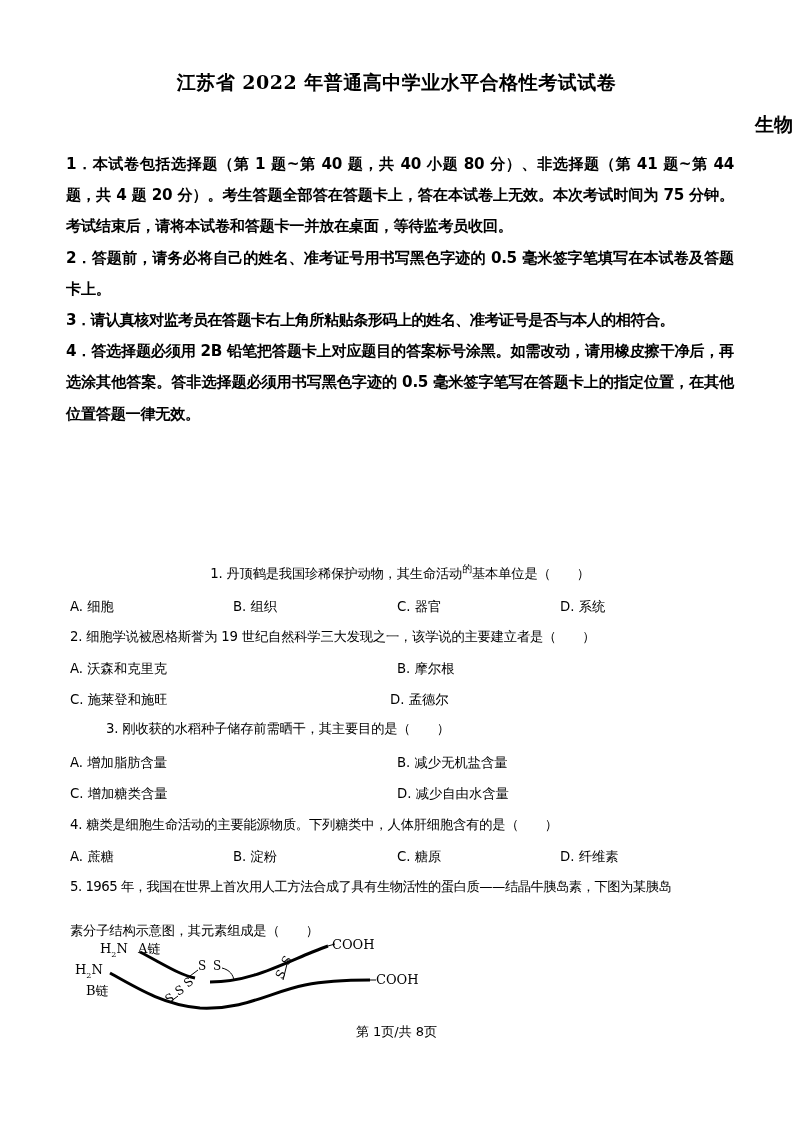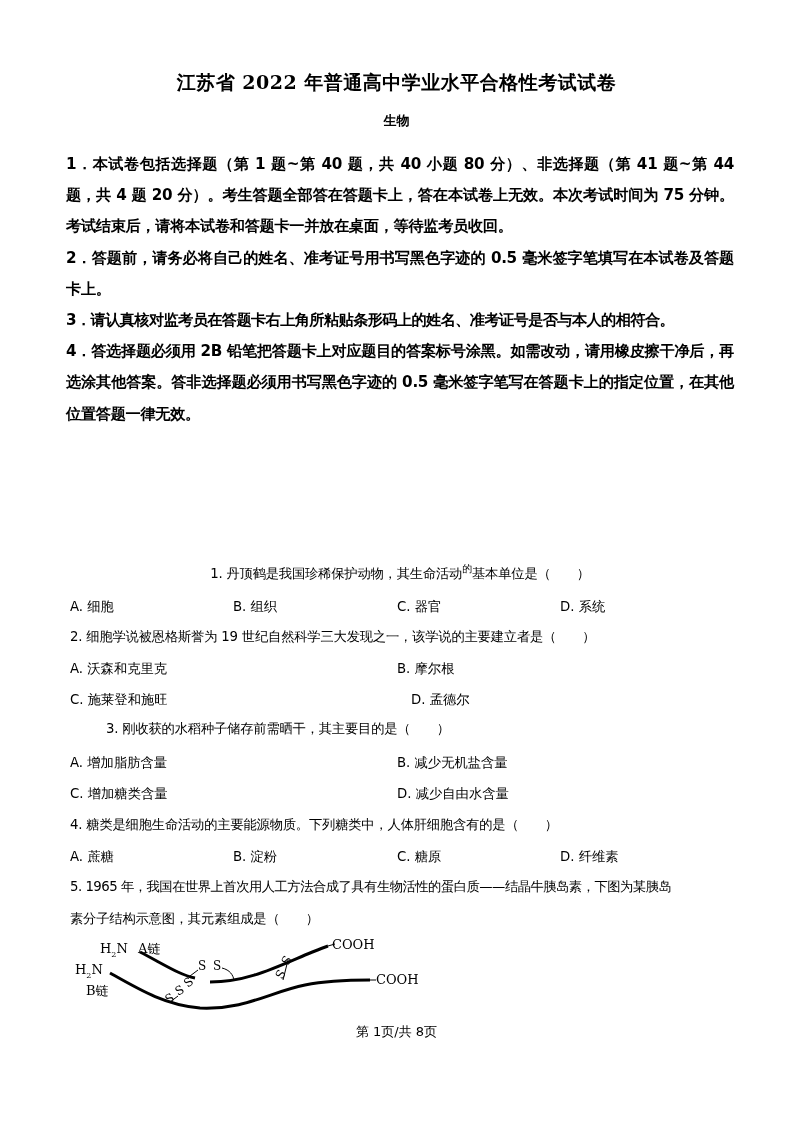--- a/index.html
+++ b/index.html
@@ -1,21 +1,21 @@
 <!DOCTYPE html>
 <html><head>
 <meta charset="utf-8">
 <style>
   html, body { margin: 0; padding: 0; background: #ffffff; }
   body { width: 793px; height: 1122px; position: relative; overflow: hidden; color: #000; }
   .page { position: absolute; left: 0; top: 0; width: 662px; height: 1122px; }
   .title { position: absolute; left: 0; width: 793px; top: 70px; text-align: center;
     font-family: "DejaVu Serif", "Liberation Serif", serif; font-weight: bold; font-size: 19px; letter-spacing: 0.5px; }
-  .subtitle { position: absolute; left: 0; width: 793px; top: 112px; text-align: center;
-    font-family: "DejaVu Serif", "Liberation Serif", serif; font-weight: bold; font-size: 13px; }
+  .subtitle { position: absolute; left: 0; width: 793px; top: 112px; text-align: right;
+    font-family: "DejaVu Serif", "Liberation Serif", serif; font-weight: bold; font-size: 19px; }
   .notes { position: absolute; left: 66px; top: 149px; width: 668px;
     font-family: "DejaVu Sans", "Liberation Sans", sans-serif; font-weight: bold; font-size: 15.2px; line-height: 31.2px; letter-spacing: -0.3px; }
   .notes p { margin: 0; text-align: justify; text-align-last: left; }
   .q { position: absolute; left: 70px; width: 660px;
     font-family: "DejaVu Sans", "Liberation Sans", sans-serif; font-size: 13.3px; letter-spacing: -0.2px; }
   .q .stem { white-space: nowrap; }
   .q .sup { font-size: 10px; position: relative; top: -6px; }
   .opts { position: absolute; left: 70px; width: 660px; font-family: "DejaVu Sans", "Liberation Sans", sans-serif; font-size: 13.3px; }
   .opt { position: absolute; top: 0; white-space: nowrap; }
   .footer { position: absolute; left: 0; width: 793px; top: 1023px; text-align: center;
@@ -49,21 +49,21 @@
 
   <div class="q" style="top:628px;">
     <span class="stem">2. 细胞学说被恩格斯誉为 19 世纪自然科学三大发现之一，该学说的主要建立者是（　　）</span>
   </div>
   <div class="opts" style="top:660px;">
     <span class="opt" style="left:0;">A. 沃森和克里克</span>
     <span class="opt" style="left:327px;">B. 摩尔根</span>
   </div>
   <div class="opts" style="top:691px;">
     <span class="opt" style="left:0;">C. 施莱登和施旺</span>
-    <span class="opt" style="left:341px;">D. 孟德尔</span>
+    <span class="opt" style="left:320px;">D. 孟德尔</span>
   </div>
 
   <div class="q" style="top:720px;margin-left:36px;">
     <span class="stem">3. 刚收获的水稻种子储存前需晒干，其主要目的是（　　）</span>
   </div>
   <div class="opts" style="top:754px;">
     <span class="opt" style="left:0;">A. 增加脂肪含量</span>
     <span class="opt" style="left:327px;">B. 减少无机盐含量</span>
   </div>
   <div class="opts" style="top:785px;">
@@ -76,21 +76,21 @@
   </div>
   <div class="opts" style="top:848px;">
     <span class="opt" style="left:0;">A. 蔗糖</span>
     <span class="opt" style="left:163px;">B. 淀粉</span>
     <span class="opt" style="left:327px;">C. 糖原</span>
     <span class="opt" style="left:490px;">D. 纤维素</span>
   </div>
 
   <div class="q" style="top:878px;">
     <div class="stem" style="letter-spacing:-0.5px;">5. 1965 年，我国在世界上首次用人工方法合成了具有生物活性的蛋白质——结晶牛胰岛素，下图为某胰岛</div>
-    <div class="stem" style="margin-top:14px;">素分子结构示意图，其元素组成是（　　）</div>
+    <div class="stem" style="margin-top:26px;">素分子结构示意图，其元素组成是（　　）</div>
   </div>
 
   <div class="diagram">
     <svg width="360" height="90" viewBox="0 0 360 90">
 
       <path d="M70 22 C 95 35, 110 45, 125 48" stroke="#000" stroke-width="3" fill="none"></path>
       <path d="M140 52 C 175 52, 200 40, 235 25 C 245 21, 252 18, 258 16" stroke="#000" stroke-width="3" fill="none"></path>
 
       <path d="M40 43 C 70 60, 95 75, 130 78 C 175 80, 200 62, 235 55 C 260 50, 285 50, 300 50" stroke="#000" stroke-width="3" fill="none"></path>
 

